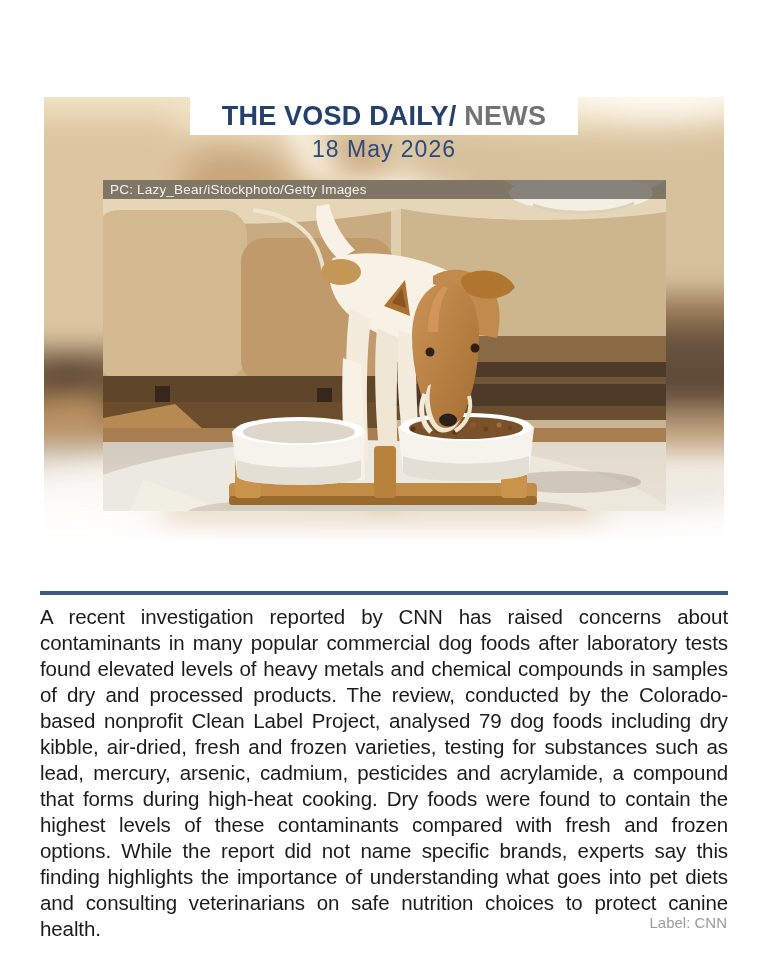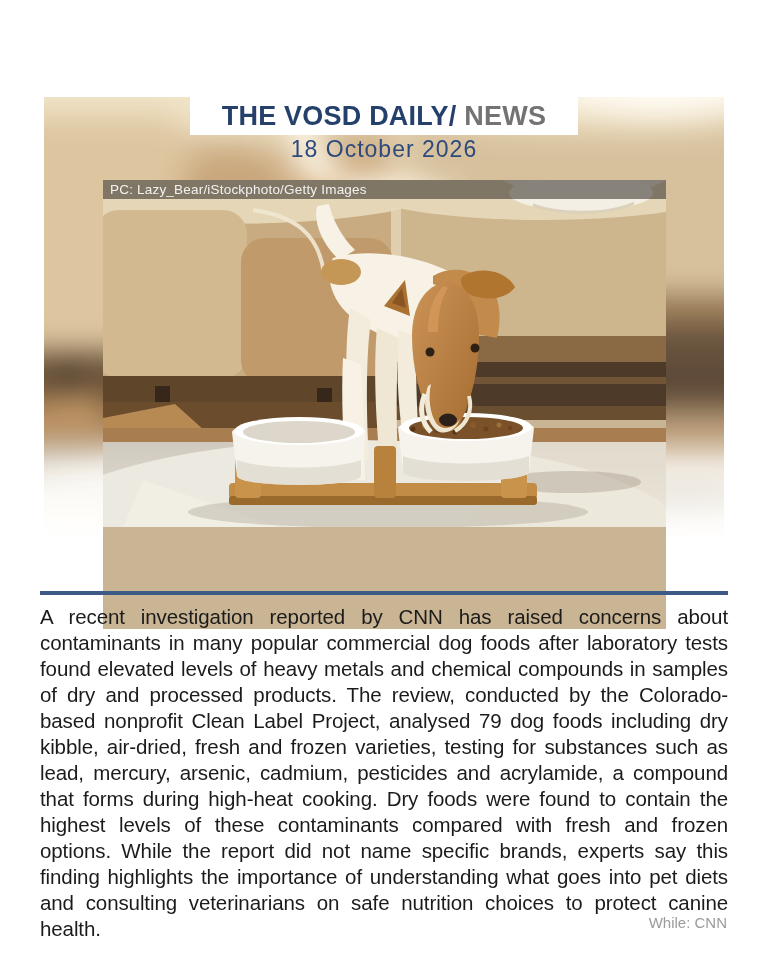--- a/index.html
+++ b/index.html
@@ -16,21 +16,21 @@
   
   .masthead-band{position:absolute;left:190px;top:67px;width:388px;height:38px;background:#fff;
                  display:flex;align-items:center;justify-content:center;gap:8px;
                  font-weight:bold;font-size:27px;letter-spacing:.2px;}
   .masthead-prefix{color:#24406b;}
   .masthead-accent{color:#737373;}
   .issue-date{position:absolute;left:0;top:106px;width:768px;text-align:center;
               font-size:23px;color:#2c4a7c;letter-spacing:1px;}
 
   
-  .photo-frame{position:absolute;left:103px;top:150px;width:563px;height:449px;overflow:hidden;
+  .photo-frame{position:absolute;left:103px;top:150px;width:563px;height:331px;overflow:hidden;
                background:#c9b493;}
   .photo-frame svg{display:block;width:563px;height:347px;}
   .photo-credit{position:absolute;left:0;top:0;width:100%;height:19px;line-height:19px;
                 background:rgba(45,40,34,.55);color:#f2f2f0;font-size:13.5px;padding-left:7px;
                 box-sizing:border-box;letter-spacing:.2px;}
 
   
   .headline-wrap{position:absolute;left:40px;top:516px;width:688px;height:42px;}
   .headline-text{font-family:"Liberation Sans", sans-serif;font-weight:800;font-size:36px;
                  fill:#101010;letter-spacing:-1px;}
@@ -142,35 +142,35 @@
     <svg viewBox="0 0 563 347" preserveAspectRatio="xMidYMid slice">
         <use href="#dog-scene"></use>
       </svg>
   </div>
 
   <div class="masthead-band">
     <span class="masthead-prefix">THE VOSD DAILY/</span>
     <span class="masthead-accent">NEWS</span>
   </div>
 
-  <div class="issue-date">18 October 2026</div>
+  <div class="issue-date">18 May 2026</div>
 
   <div class="photo-frame">
     <svg viewBox="0 0 563 347">
         <use href="#dog-scene"></use>
       </svg>
     <div class="photo-credit">PC: Lazy_Bear/iStockphoto/Getty Images</div>
   </div>
 
 
   <div class="divider"></div>
 
   <p class="article-body">A recent investigation reported by CNN has raised concerns about contaminants in many popular commercial dog foods after laboratory tests found elevated levels of heavy metals and chemical compounds in samples of dry and processed products. The review, conducted by the Colorado-based nonprofit Clean Label Project, analysed 79 dog foods including dry kibble, air-dried, fresh and frozen varieties, testing for substances such as lead, mercury, arsenic, cadmium, pesticides and acrylamide, a compound that forms during high-heat cooking. Dry foods were found to contain the highest levels of these contaminants compared with fresh and frozen options. While the report did not name specific brands, experts say this finding highlights the importance of understanding what goes into pet diets and consulting veterinarians on safe nutrition choices to protect canine health.</p>
 
-  <div class="source-line">While: CNN</div>
+  <div class="source-line">Label: CNN</div>
 
   <div class="footer">
     
     
     
   </div>
 
 </div>
 
 </body></html>

